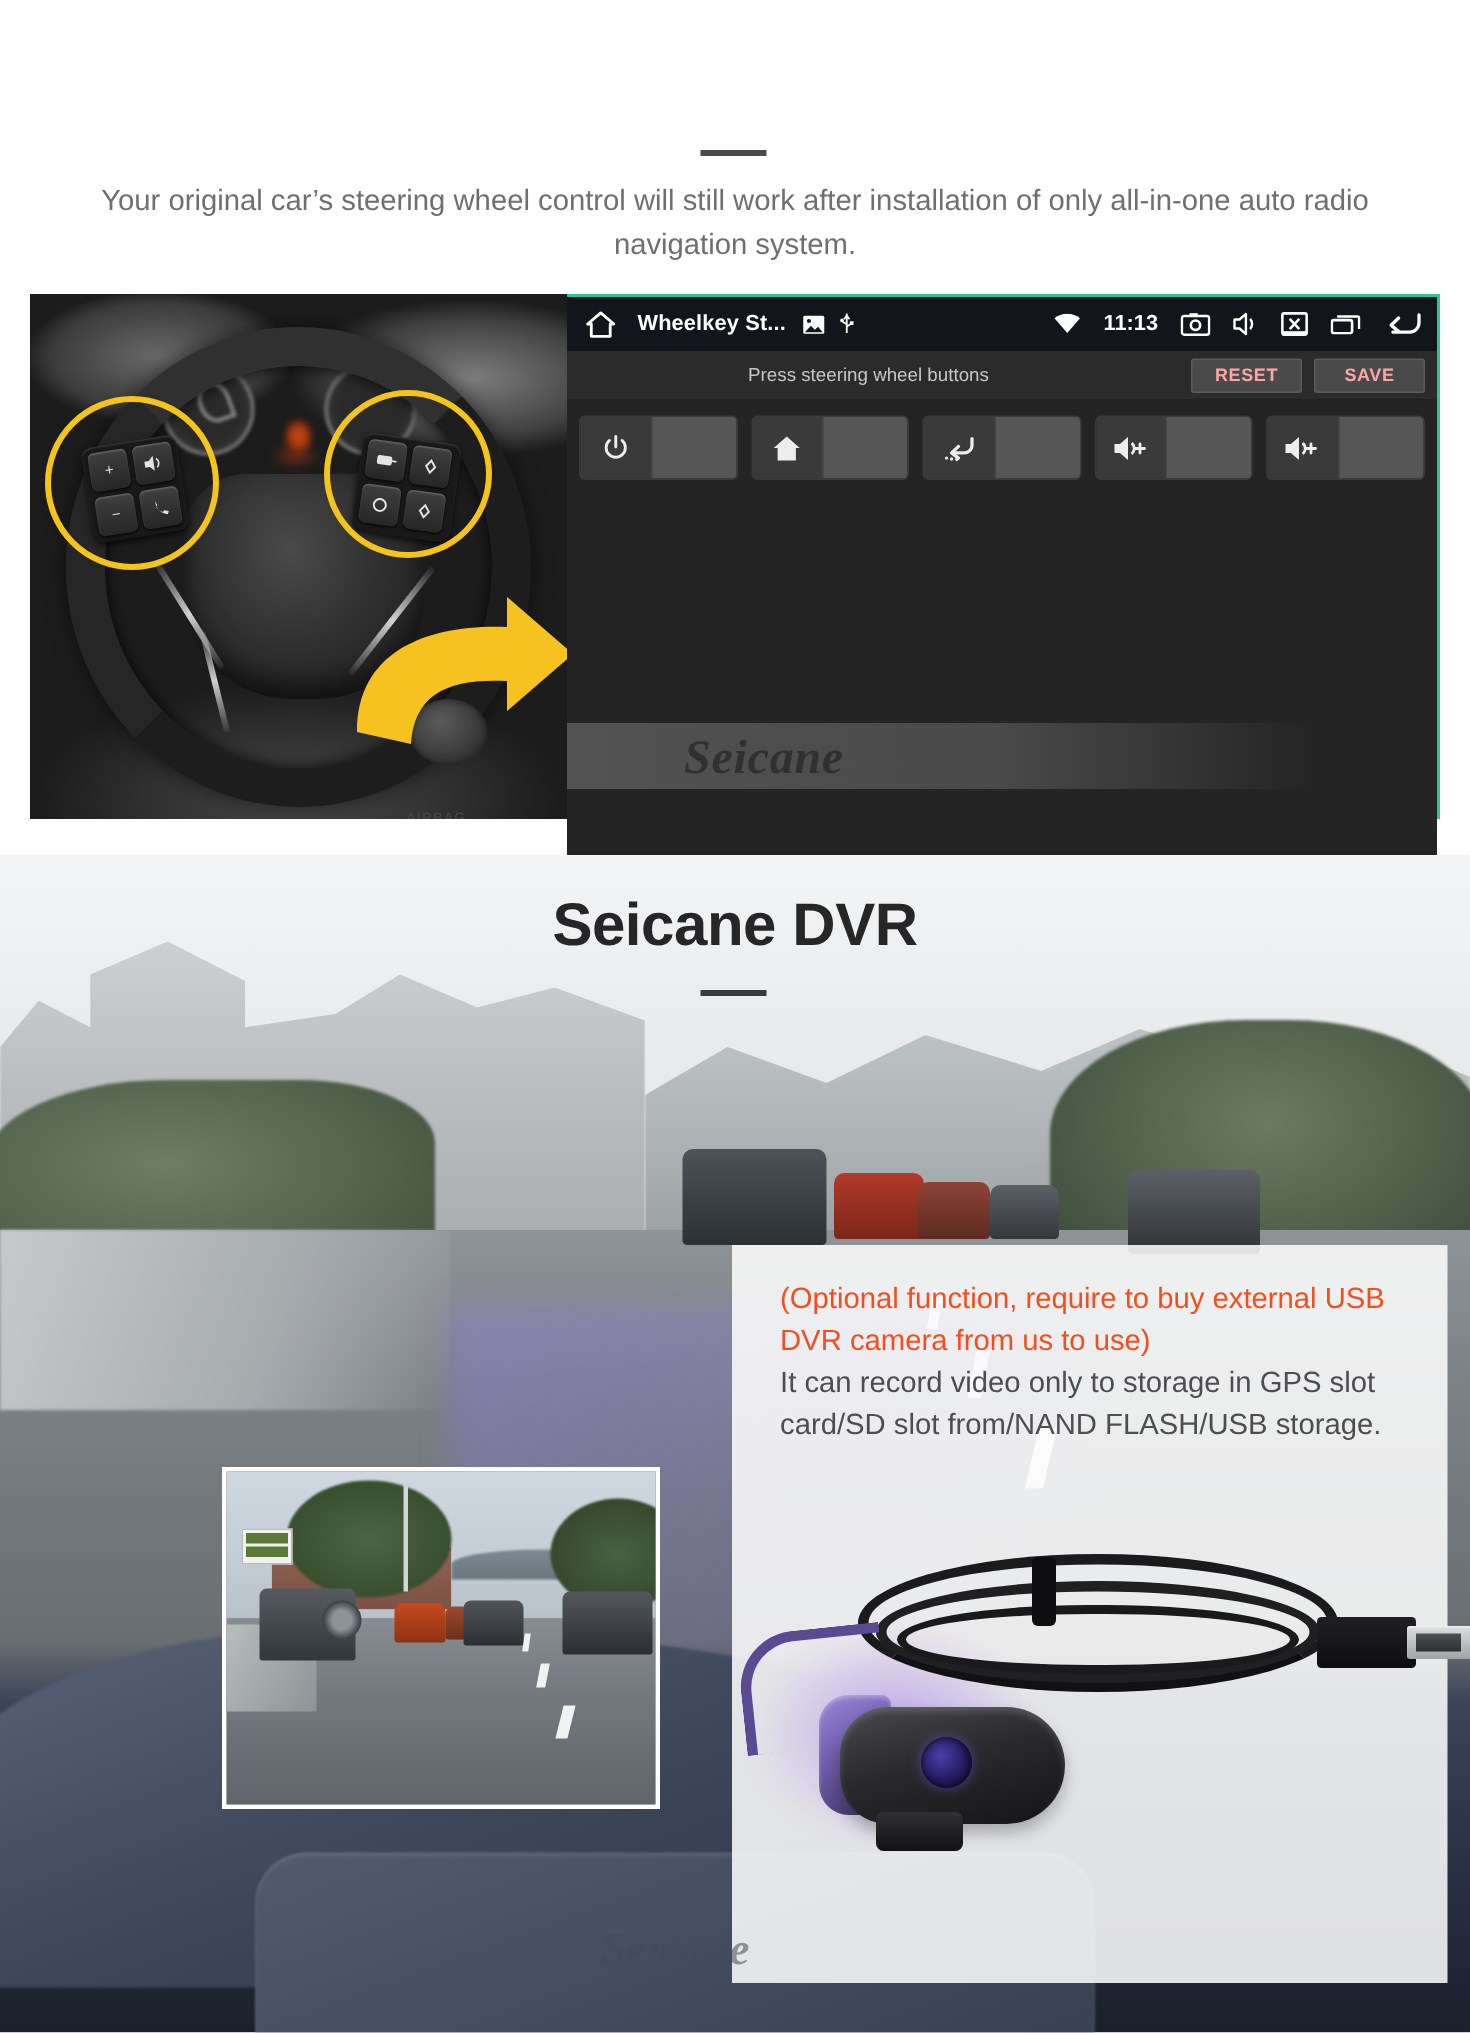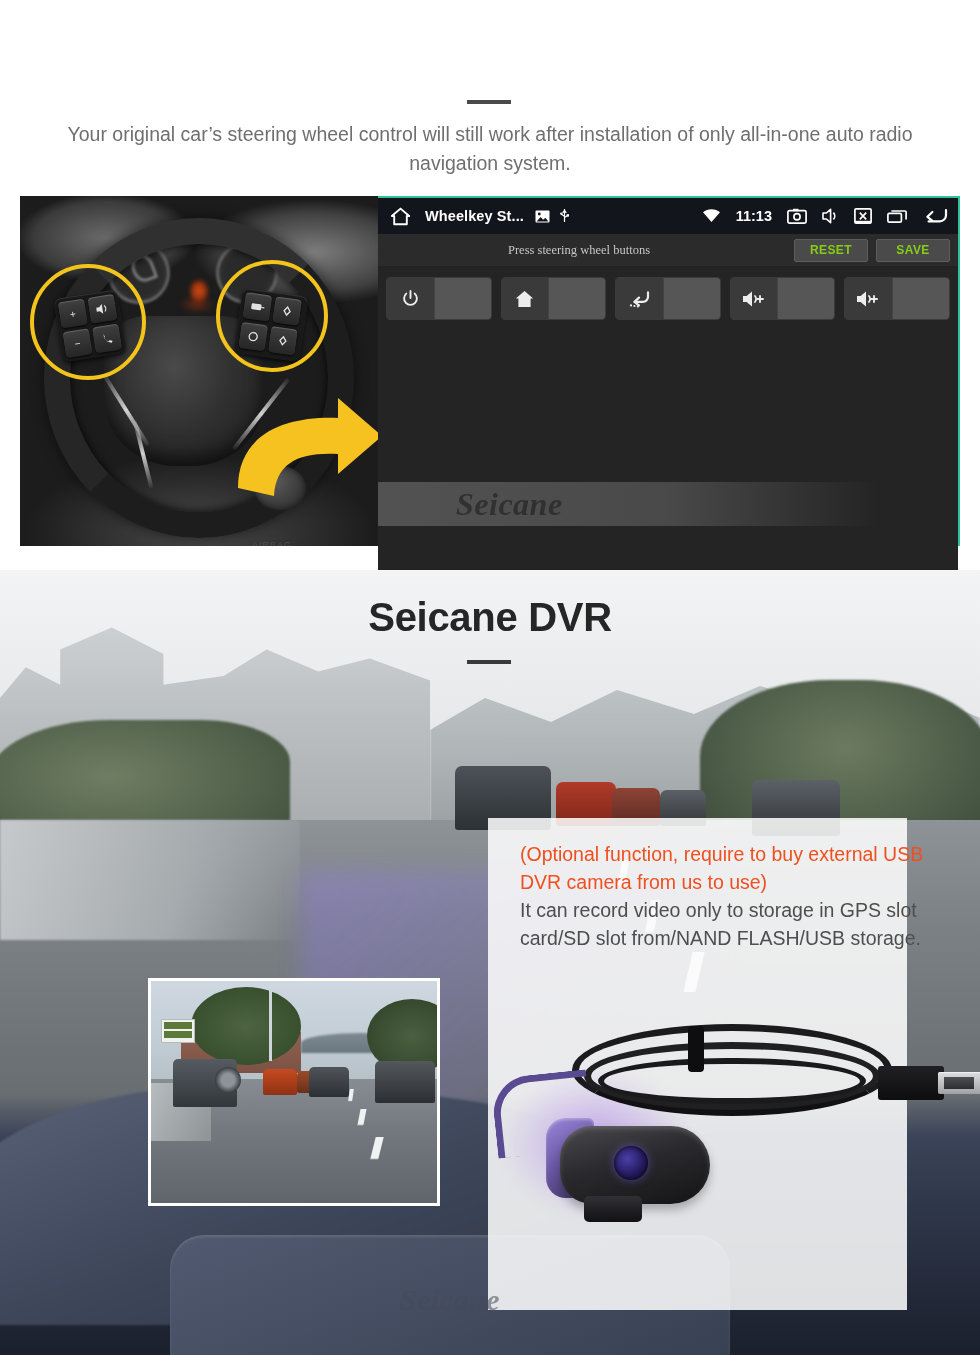--- a/index.html
+++ b/index.html
@@ -64,21 +64,21 @@
     box-shadow: inset 0 0 10px rgba(0,0,0,.9), 0 0 14px rgba(0,0,0,.55);
     background:transparent;
   }
   .rim::after{
     content:""; position:absolute; inset:-26px; border-radius:50%;
     border:26px solid transparent;
     border-top-color:rgba(120,120,120,.22);
     border-left-color:rgba(90,90,90,.16);
   }
   .hub{
-    position:absolute; left:84px; top:120px; width:160px; height:150px;
+    position:absolute; left:103px; top:120px; width:160px; height:150px;
     border-radius:26% 26% 45% 45%;
     background:radial-gradient(ellipse at 44% 34%, #4a4a4a 0%, #2f2f2f 48%, #1e1e1e 100%);
     box-shadow: inset 0 -10px 18px rgba(0,0,0,.6);
   }
   .airbag{
     position:absolute; left:150px; top:150px; width:52px; height:44px; border-radius:50%;
     background:radial-gradient(ellipse at 40% 35%, #5a5a5a, #353535 70%);
     box-shadow: inset 0 0 6px rgba(0,0,0,.55);
   }
   .spoke-chrome{
@@ -128,24 +128,24 @@
   .sb-mini{ display:flex; align-items:center; gap:9px; margin-left:11px; }
   .sb-spacer{ flex:1; }
   .sb-right{ display:flex; align-items:center; gap:15px; }
   .sb-time{ font-size:14.5px; font-weight:bold; }
 
   .actionbar{
     position:relative; height:33px; background:#2b2b2b;
     display:flex; align-items:center; padding:0 8px;
     border-bottom:1px solid #222;
   }
-  .ab-hint{ flex:1; text-align:center; color:#c6c6c6; font-size:12.5px; padding-right:14px;font-family:Liberation Serif, serif; }
+  .ab-hint{ flex:1; text-align:center; color:#c6c6c6; font-size:12.5px; padding-right:14px; }
   .ab-btn{
     min-width:74px; height:23px; margin-left:8px; background:#4a4a4a;
-    border:1px solid #5d5d5d; border-radius:2px; color:#84cc16;
+    border:1px solid #5d5d5d; border-radius:2px; color:#fca5a5;
     font-size:12px; font-weight:bold; letter-spacing:.4px;
     display:flex; align-items:center; justify-content:center;
   }
 
   .keybody{ position:relative; height:100%; background:#242424; padding:10px 8px 0 8px; }
   .keyrow{ display:flex; gap:9px; }
   .keycell{
     flex:1; height:43px; background:#2f2f2f; border:1px solid #3b3b3b;
     border-radius:4px; display:flex; overflow:hidden;
   }
@@ -273,21 +273,21 @@
   .pvc1{ left:22px; top:78px; width:64px; height:48px; background:linear-gradient(180deg,#555b61,#32373b); }
   .pvc2{ left:112px; top:88px; width:34px; height:26px; background:linear-gradient(180deg,#c7491f,#8d3214); }
   .pvc3{ left:146px; top:90px; width:26px; height:22px; background:linear-gradient(180deg,#9c4a2a,#6a301a); }
   .pvc4{ left:158px; top:86px; width:40px; height:30px; background:linear-gradient(180deg,#4f5459,#2c3034); }
   .pvc5{ left:224px; top:80px; width:60px; height:42px; background:linear-gradient(180deg,#53585d,#2b2f33); }
   .pv-spare{ position:absolute; left:64px; top:86px; width:26px; height:26px; border-radius:50%;
     background:radial-gradient(circle,#8d9398 35%,#3a3e42 70%); }
 
   
   .infopanel{
-    position:absolute; left:488px; top:248px; width:419px; height:492px;
+    position:absolute; left:488px; top:260px; width:477px; height:492px;
     background:rgba(255,255,255,.86);
   }
   .info-text{ position:absolute; left:32px; top:22px; width:432px; }
   .info-orange{ color:#f04f1f; font-size:19.5px; line-height:28px; }
   .info-gray{ color:#4e4e4e; font-size:19.5px; line-height:28px; }
 
   .optbtn{
     position:absolute; left:122px; top:408px; width:200px; height:44px;
     background:#ffffff; border:1px solid #b9b9b9;
     display:flex; align-items:center; justify-content:center;

